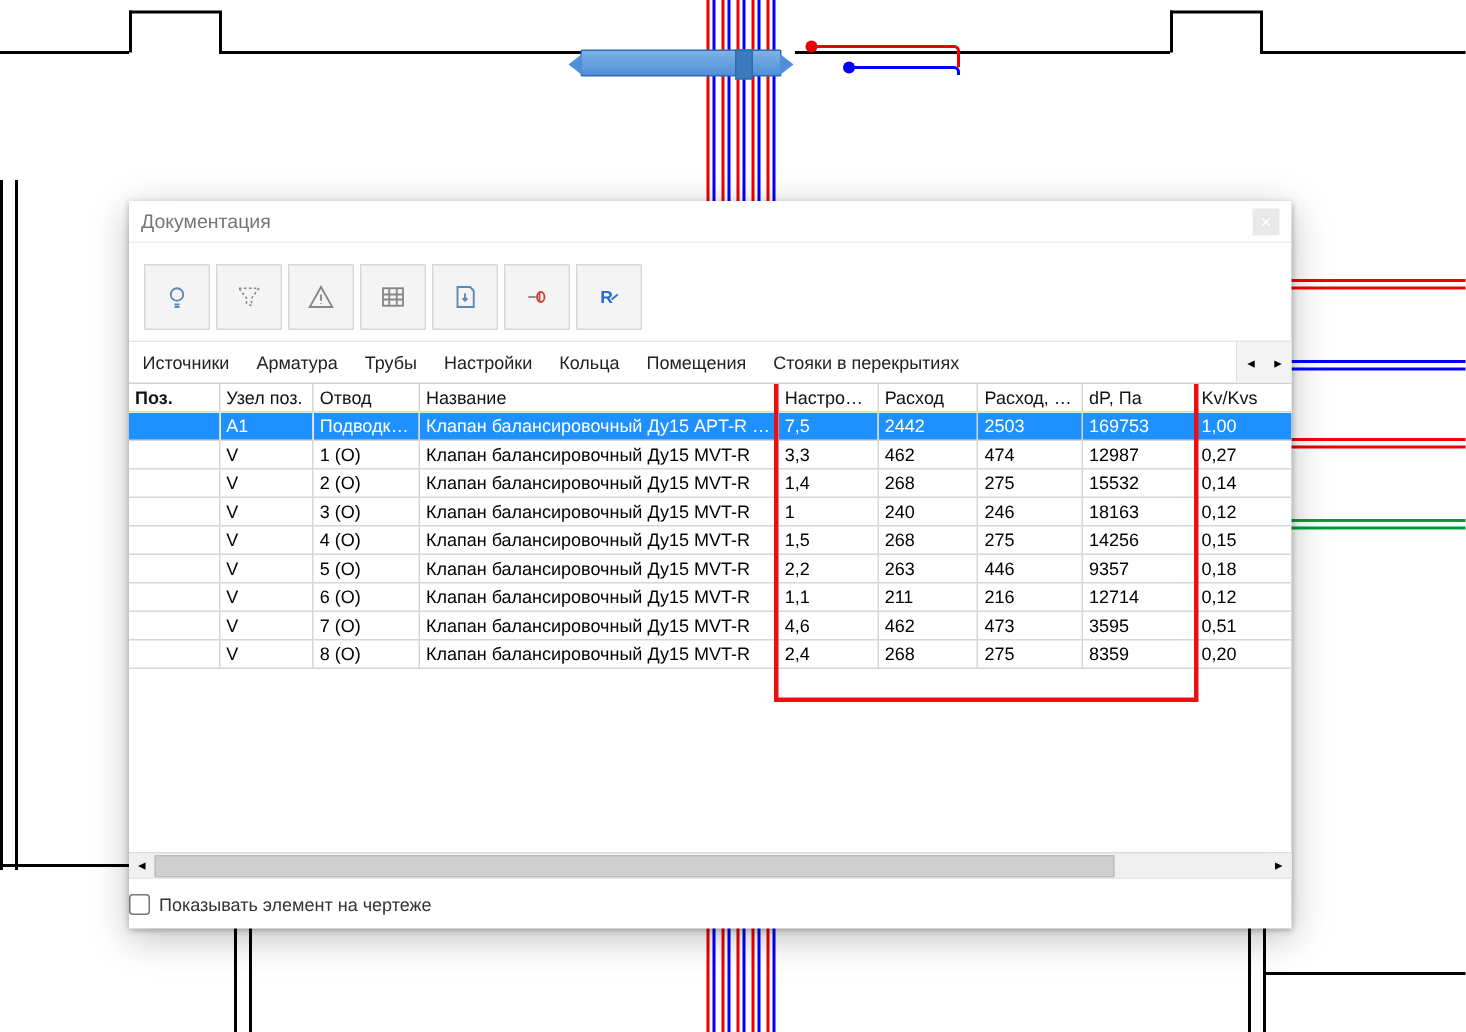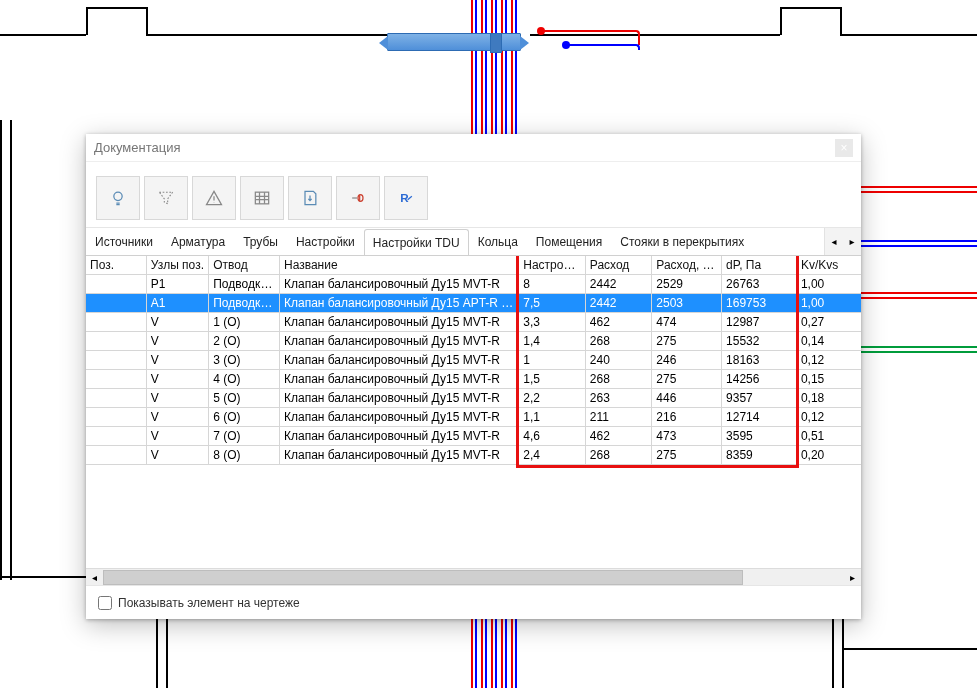--- a/index.html
+++ b/index.html
@@ -174,21 +174,21 @@
     overflow: hidden;
     text-overflow: ellipsis;
     height: 18px;
   }
   th {
     background: #fff;
     font-weight: normal;
     color: #111;
     border-top: none;
   }
-  th:first-child, td:first-child { border-left: none; }
+  th:first-child, td:first-child { border-left: none; font-weight: bold; }
   th:last-child, td:last-child { border-right: none; }
 
   tr.selected td { background: #1e90ff; color: #fff; }
 
   .highlight-box {
     position: absolute;
     border: 3px solid #e81010;
     pointer-events: none;
     z-index: 20;
   }
@@ -201,21 +201,21 @@
     align-items:center;
   }
   .hscroll .btn { width: 17px; height: 17px; background:#f0f0f0; border:none; font-size:10px; }
   .hscroll .thumb { height: 15px; background:#cfcfcf; width: 640px; margin-left: 0px; border:1px solid #bdbdbd; }
 
   .footer {
     height: 34px;
     display: flex;
     align-items: center;
     gap: 30px;
-    padding: 0 12px;
+    padding: 0 0;
     border-top: 1px solid #e6e6e6;
   }
   .chk {
     display: flex; align-items: center; gap: 6px; color:#333; font-size:12px;
   }
   .chk input {
     width: 14px; height: 14px; margin:0;
   }
 </style>
 </head>
@@ -330,21 +330,20 @@
         </svg>
     </div>
   </div>
 
   <div class="tabs">
 
     <div class="tab">Источники</div>
       <div class="tab">Арматура</div>
       <div class="tab">Трубы</div>
       <div class="tab">Настройки</div>
-      <div class="tab active">Настройки TDU</div>
       <div class="tab">Кольца</div>
       <div class="tab">Помещения</div>
       <div class="tab">Стояки в перекрытиях</div>
       <div class="tab-scroll">
       <button>◂</button>
       <button>▸</button>
     </div>
   </div>
 
   <div class="table-wrap">
@@ -356,42 +355,31 @@
           <col style="width: 230px;">
           <col style="width: 64px;">
           <col style="width: 64px;">
           <col style="width: 67px;">
           <col style="width: 72px;">
           <col style="width: 62px;">
         </colgroup>
       <thead>
           <tr id="header-row">
             <th>Поз.</th>
-            <th>Узлы поз.</th>
+            <th>Узел поз.</th>
             <th>Отвод</th>
             <th>Название</th>
             <th>Настройка</th>
             <th>Расход</th>
             <th>Расход, л/ч</th>
             <th>dP, Па</th>
             <th>Kv/Kvs</th>
           </tr>
         </thead>
       <tbody id="tbody">
-          <tr>
-            <td></td>
-            <td>P1</td>
-            <td>Подводка...</td>
-            <td>Клапан балансировочный Ду15 MVT-R</td>
-            <td>8</td>
-            <td>2442</td>
-            <td>2529</td>
-            <td>26763</td>
-            <td>1,00</td>
-          </tr>
           <tr class="selected">
             <td></td>
             <td>A1</td>
             <td>Подводка...</td>
             <td>Клапан балансировочный Ду15 APT-R 5-35</td>
             <td>7,5</td>
             <td>2442</td>
             <td>2503</td>
             <td>169753</td>
             <td>1,00</td>

